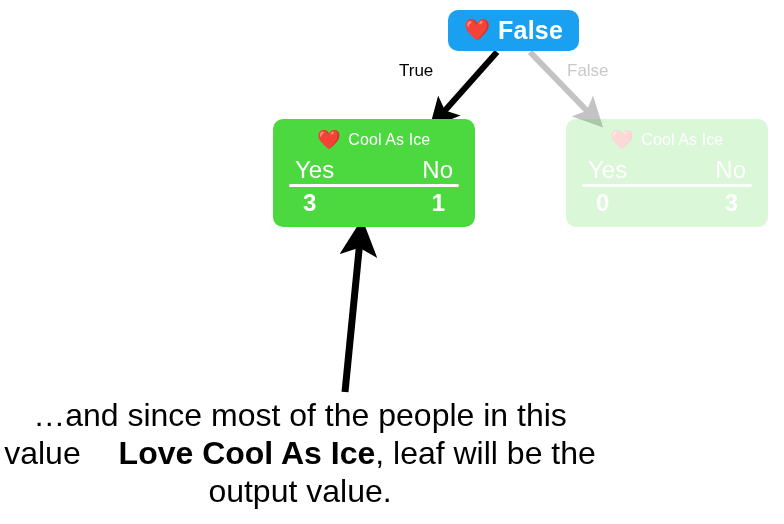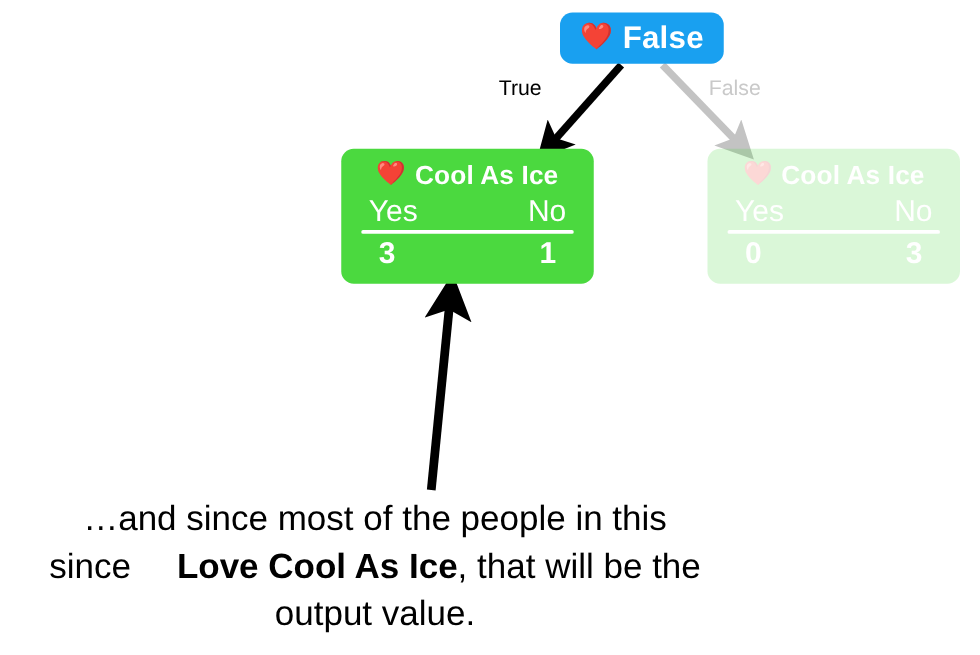--- a/index.html
+++ b/index.html
@@ -77,22 +77,22 @@
     gap: 7px;
     height: 32px;
   }
   .leaf-head .heart {
     font-size: 19px;
     line-height: 1;
     display: inline-block;
     transform: translateY(-1px);
   }
   .leaf-head .leaf-title {
-    font-size: 21px;
-    font-weight: 700;
+    font-size: 16px;
+    font-weight: 400;
     letter-spacing: 0.1px;
     white-space: nowrap;
     line-height: 1;
   }
 
   .leaf-table {
     margin-top: 1px;
     display: flex;
     flex-direction: column;
   }
@@ -135,21 +135,21 @@
     pointer-events: none;
   }
 
   
   .caption {
     position: absolute;
     left: 0px;
     top: 396px;
     width: 600px;
     text-align: center;
-    font-size: 28px;
+    font-size: 32px;
     line-height: 38px;
     color: #000000;
   }
   .caption b { font-weight: 700; margin-left: 29px; }
 </style>
 </head>
 <body>
 
 <div id="stage">
 
@@ -212,17 +212,17 @@
       <div class="leaf-rule"></div>
       <div class="leaf-row value-row">
         <span class="cell">0</span>
         <span class="cell">3</span>
       </div>
     </div>
   </div>
 
   <div class="caption">
     <div>…and since most of the people in this</div>
-    <div><span>since </span><b>Love Cool As Ice</b><span>, that will be the</span></div>
+    <div><span>value </span><b>Love Cool As Ice</b><span>, leaf will be the</span></div>
     <div>output value.</div>
   </div>
 
 </div>
 
 </body></html>

